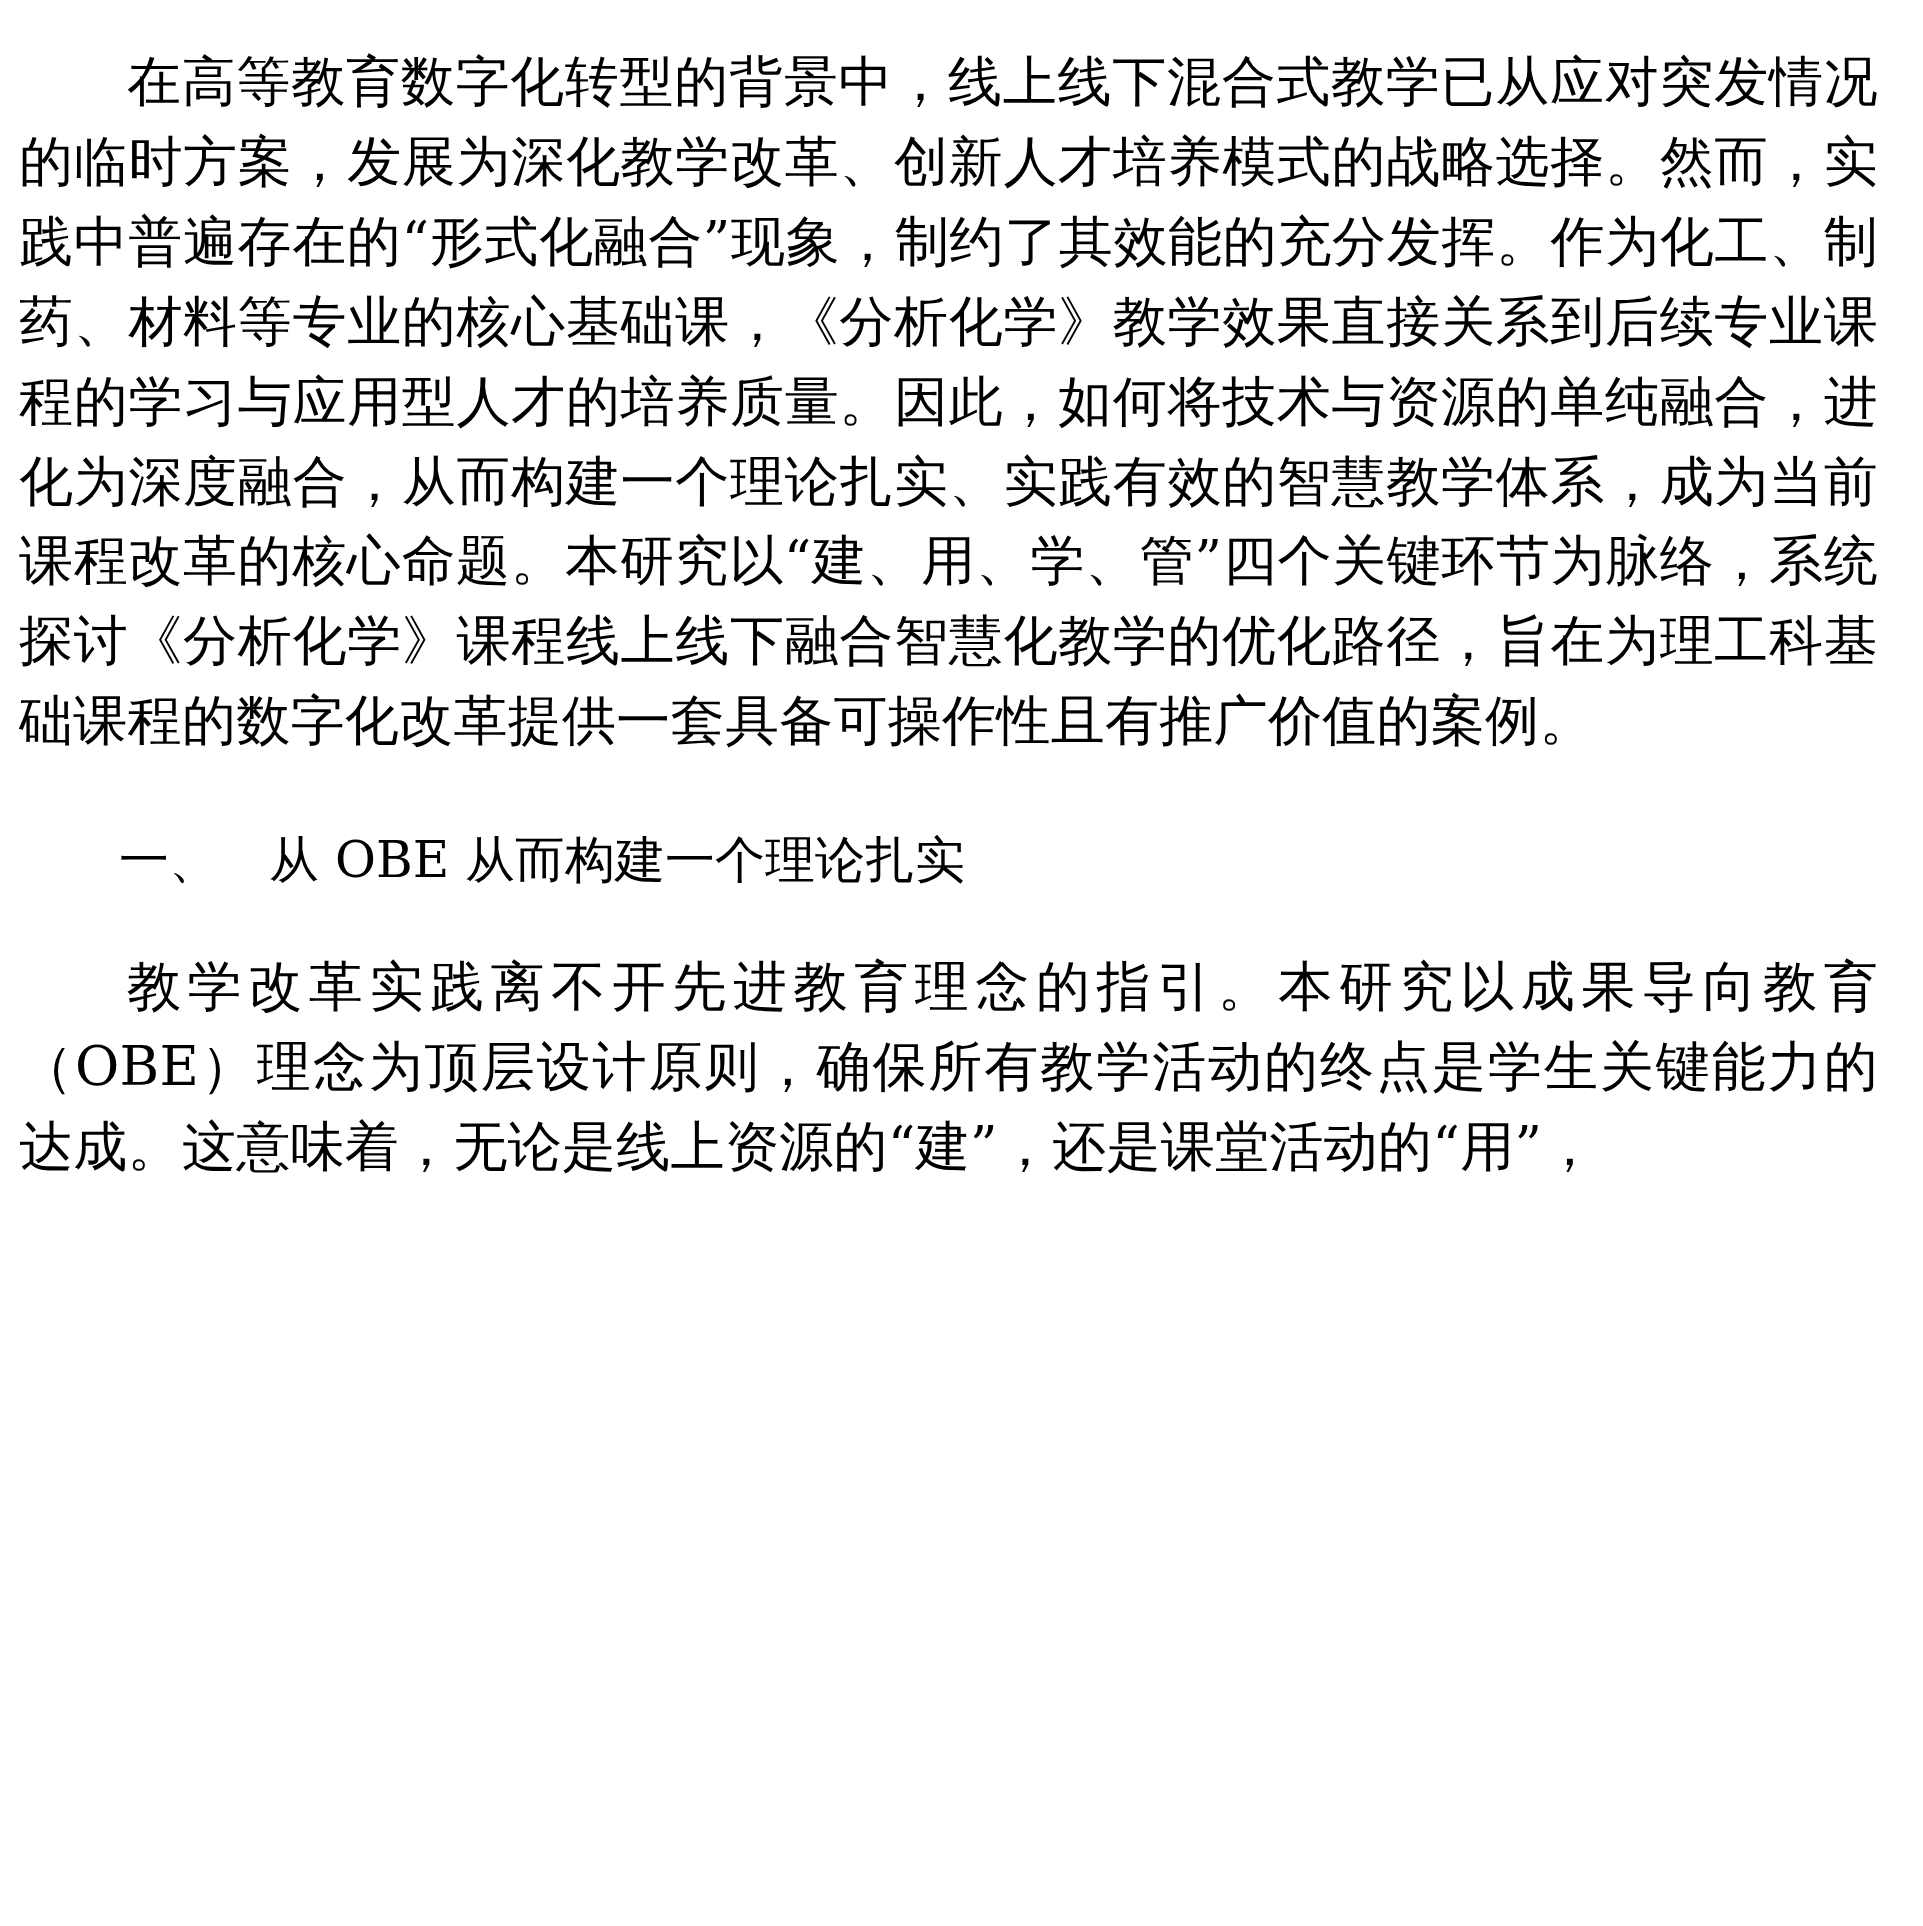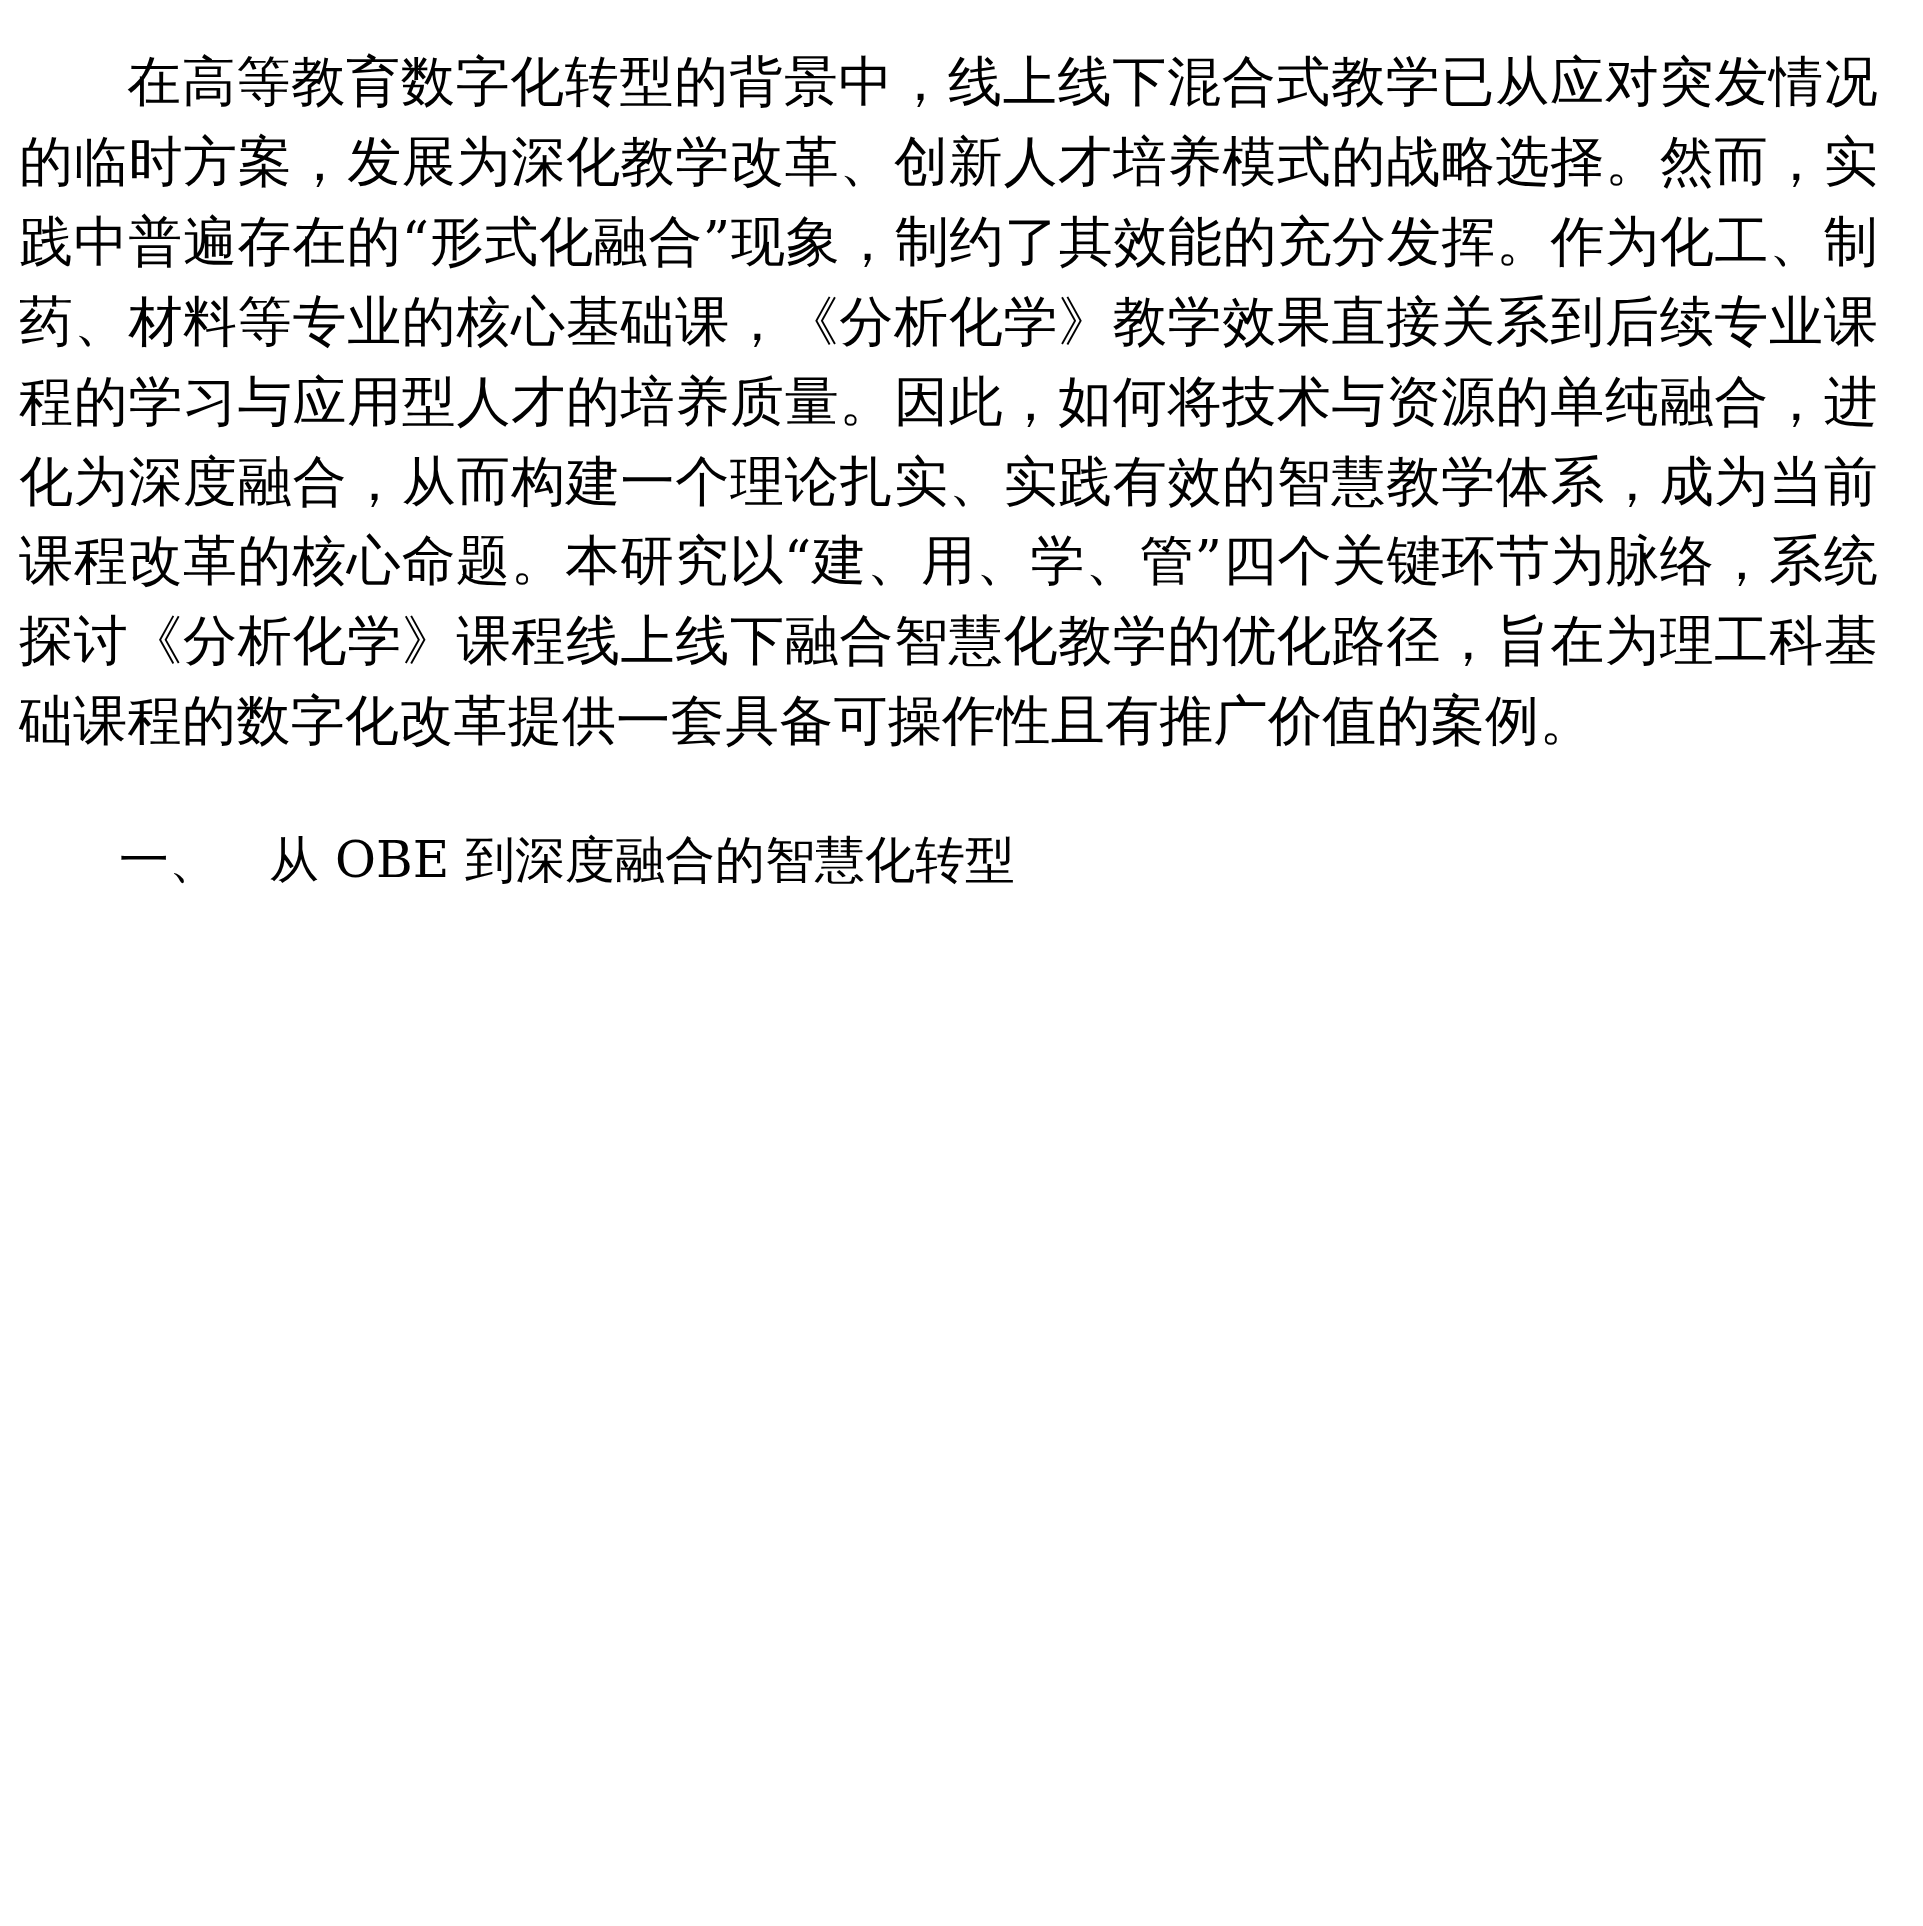--- a/index.html
+++ b/index.html
@@ -50,20 +50,21 @@
 </head>
 <body>
 
 <div class="page">
   <div class="doc-body">
 
     <p class="para">在高等教育数字化转型的背景中，线上线下混合式教学已从应对突发情况的临时方案，发展为深化教学改革、创新人才培养模式的战略选择。然而，实践中普遍存在的“形式化融合”现象，制约了其效能的充分发挥。作为化工、制药、材料等专业的核心基础课，《分析化学》教学效果直接关系到后续专业课程的学习与应用型人才的培养质量。因此，如何将技术与资源的单纯融合，进化为深度融合，从而构建一个理论扎实、实践有效的智慧教学体系，成为当前课程改革的核心命题。本研究以“建、用、学、管”四个关键环节为脉络，系统探讨《分析化学》课程线上线下融合智慧化教学的优化路径，旨在为理工科基础课程的数字化改革提供一套具备可操作性且有推广价值的案例。</p>
 
     <div class="gap-before-heading"></div>
 
-    <p class="heading">一、　从 OBE 到深度融合的智慧化转型</p>
+    <p class="heading">一、　从 OBE 从而构建一个理论扎实</p>
 
     <div class="gap-after-heading"></div>
 
+    <p class="para">教学改革实践离不开先进教育理念的指引。本研究以成果导向教育（OBE）理念为顶层设计原则，确保所有教学活动的终点是学生关键能力的达成。这意味着，无论是线上资源的“建”，还是课堂活动的“用”，</p>
 
   </div>
 </div>
 
 
 </body></html>

